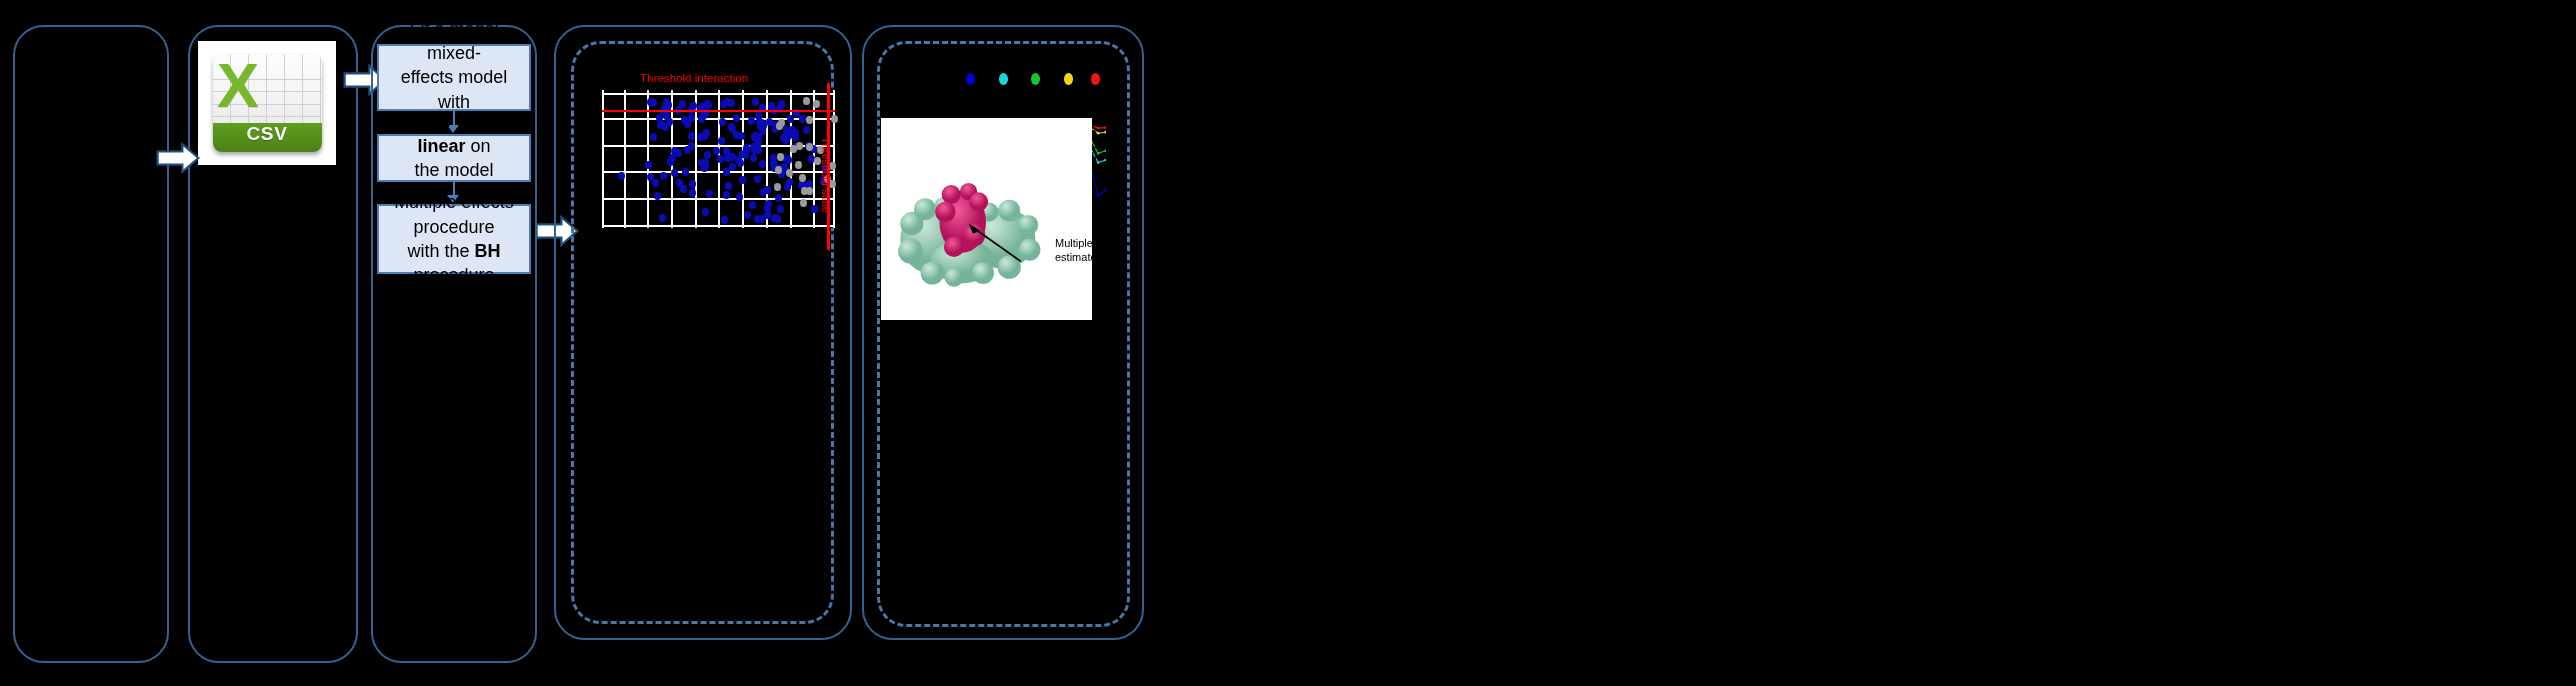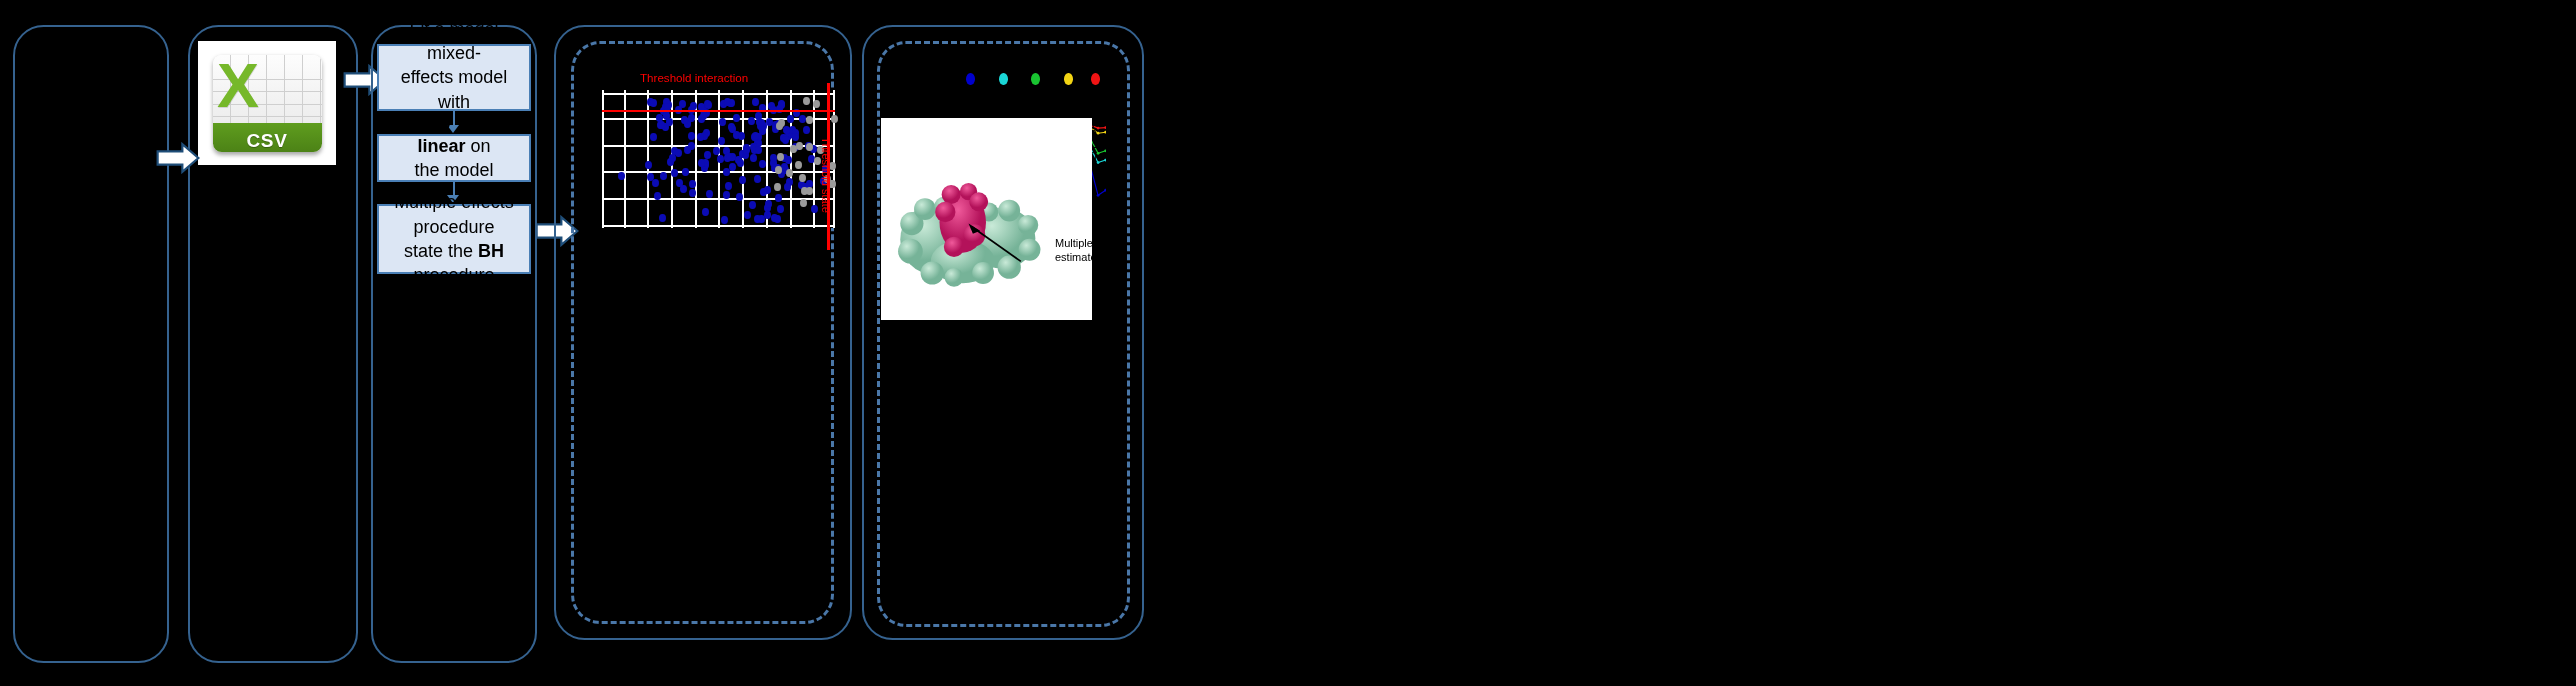--- a/index.html
+++ b/index.html
@@ -67,21 +67,21 @@
     left: 4.4px; top: 5.8px; width: 42px; height: 52px;
     color: #76b82a;
     font-size: 63px; font-weight: bold; line-height: 51px;
     font-family: "Liberation Sans", sans-serif;
     text-align: center;
     text-shadow: 0.7px 0.7px 0 rgba(0,0,0,.12);
   }
   .csv-band {
     position: absolute; left: 0; right: 0; bottom: 0; height: 29px;
     background: linear-gradient(#5f9d1e,#4c8216);
-    display: flex; align-items: flex-end; justify-content: center;
+    display: flex; align-items: flex-start; justify-content: center;
   }
   .csv-band span {
     color: #ffffff; font-size: 19px; font-weight: bold;
     letter-spacing: 0.7px;
     text-shadow: 0 0.7px 0.7px rgba(0,0,0,.3);
   }
 
   
   .mbox {
     position: absolute;
@@ -266,21 +266,21 @@
     <span>the model procedure</span>
   </div>
 </div>
 <div class="connector" id="conn-2"></div>
 <div class="conn-head" id="conn-head-2"></div>
 
 <div class="mbox" id="mbox-3">
   <div>
     <span>Multiple effects</span><br>
     <span>procedure</span><br>
-    <span>state the </span><b>BH</b><span> procedure</span>
+    <span>with the </span><b>BH</b><span> procedure</span>
   </div>
 </div>
 
 <div class="panel" id="panel-scatter"></div>
 <div class="panel-inner-dash" id="panel-scatter-d"></div>
 
 <div class="scatter-title">Threshold interaction</div>
 <div class="scatter" id="scatter-plot">
     <div class="grid-v" style="left: 0px;"></div>
     <div class="grid-v" style="left: 22px;"></div>

